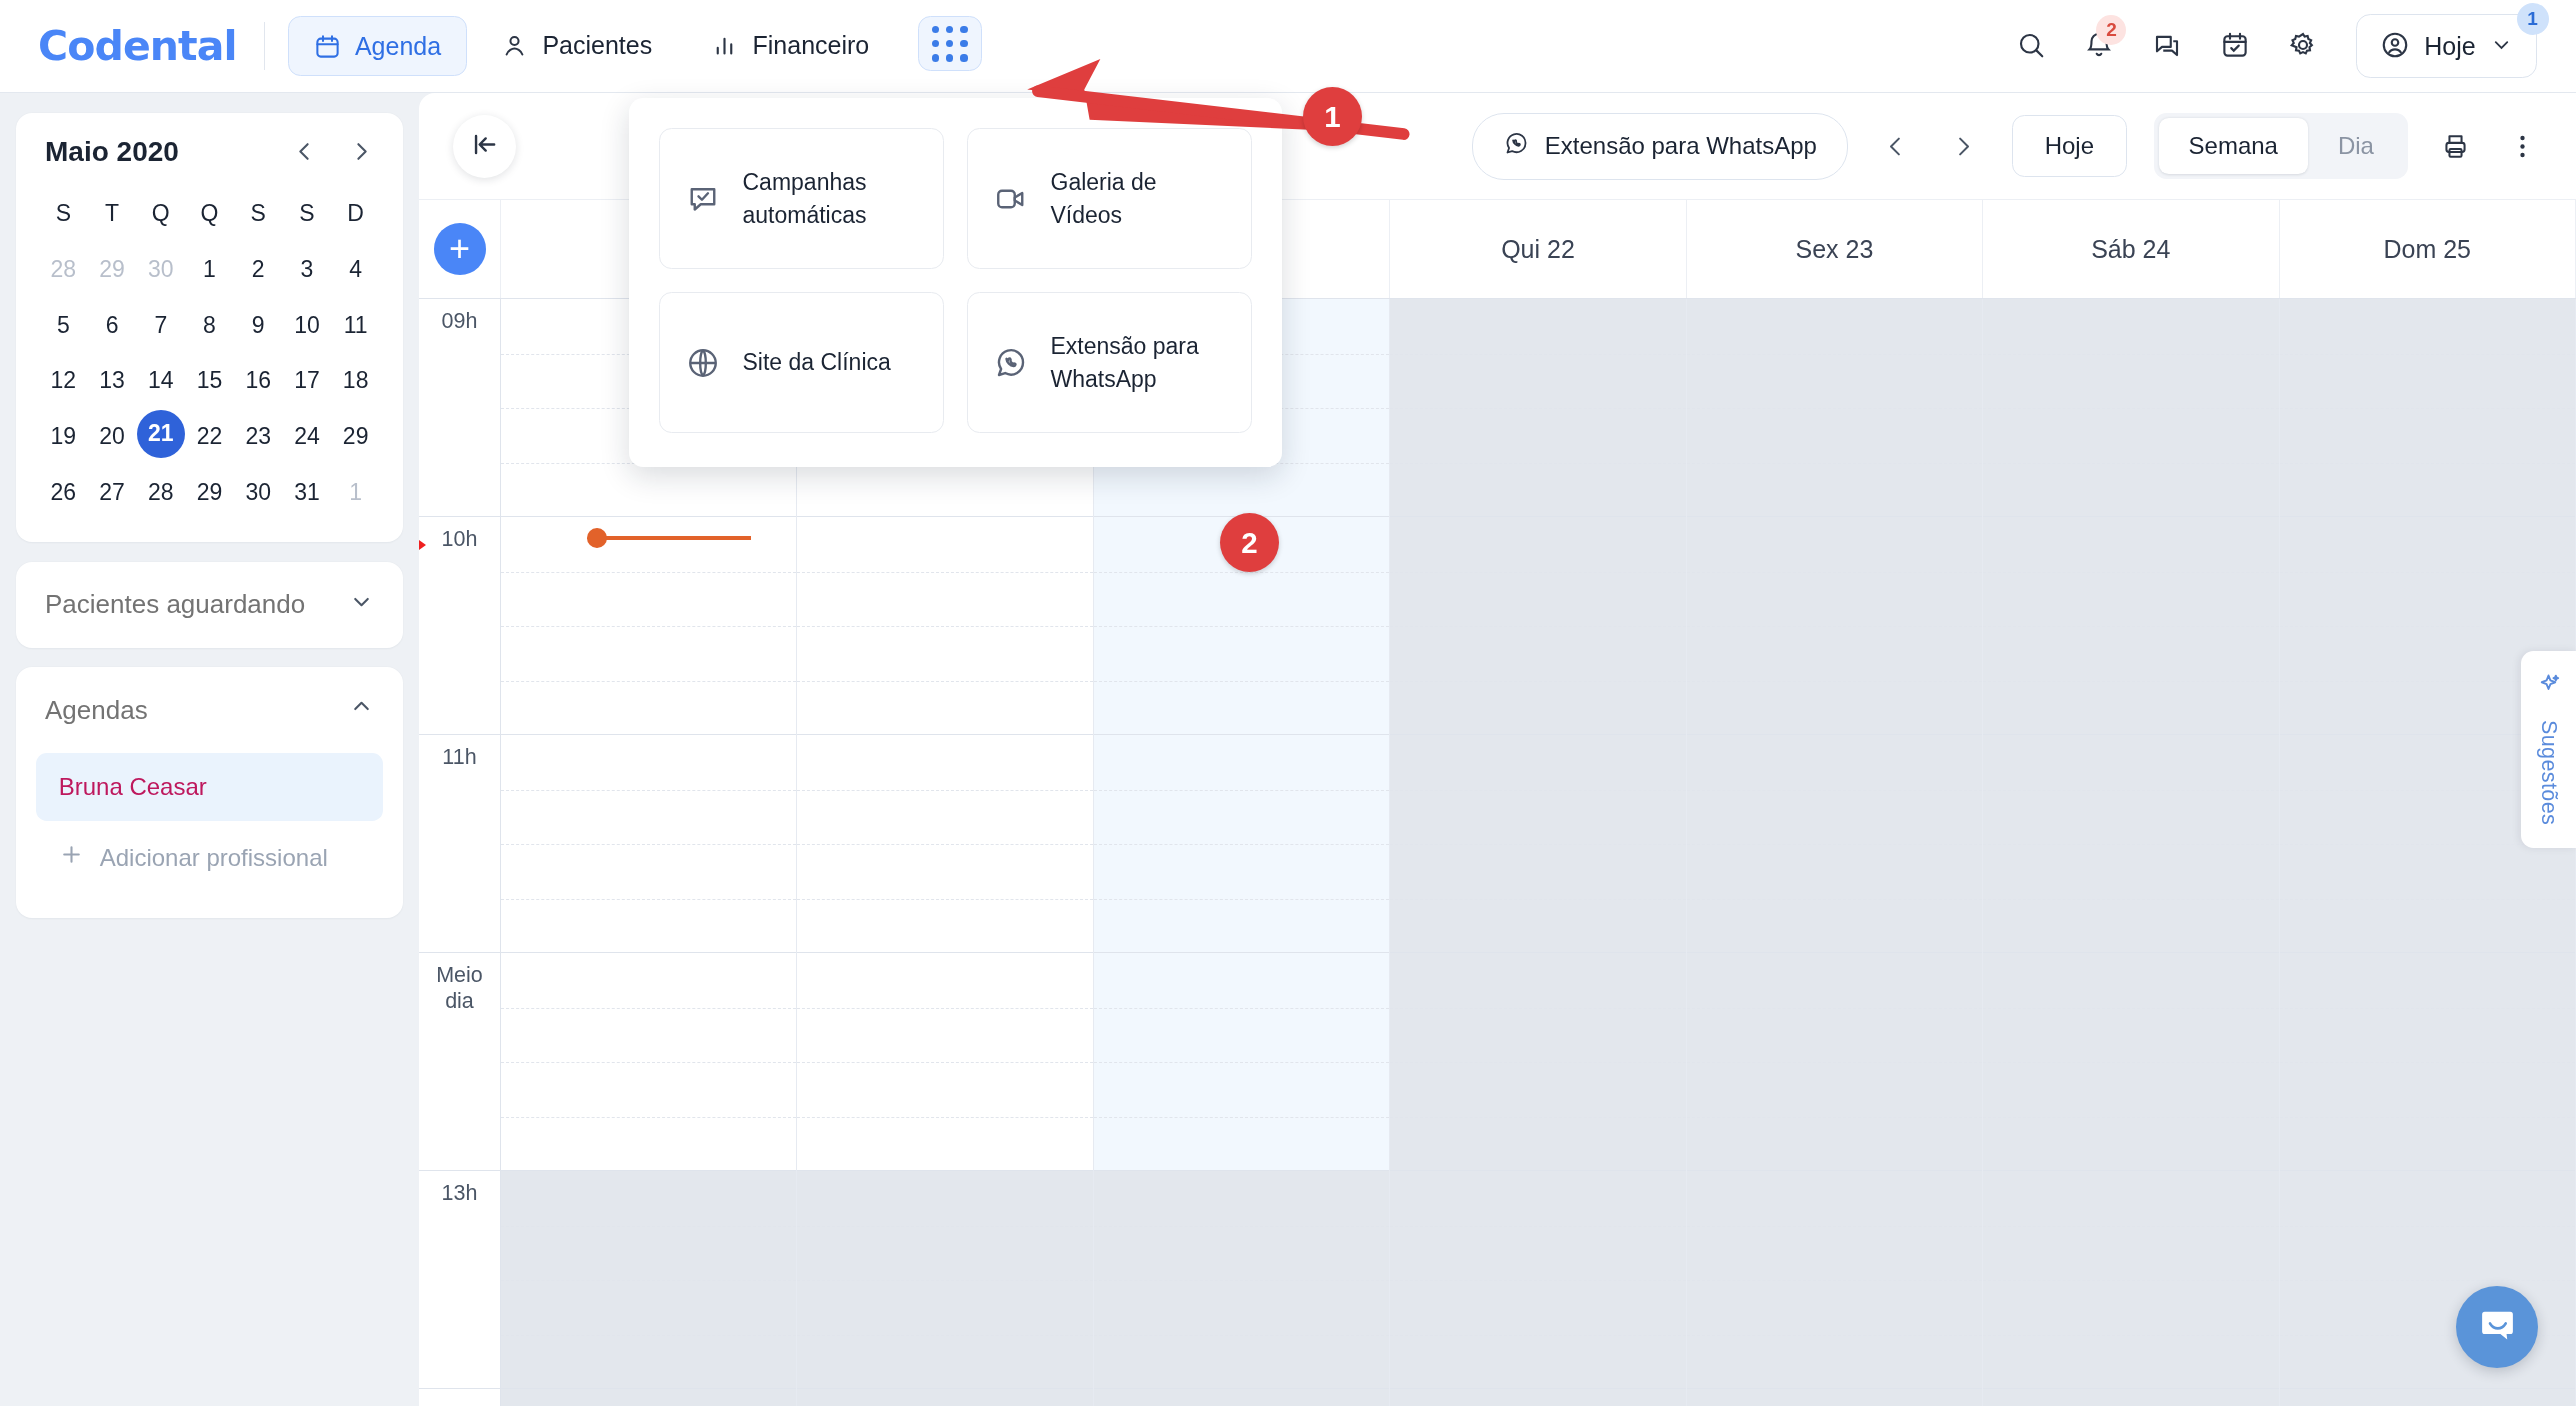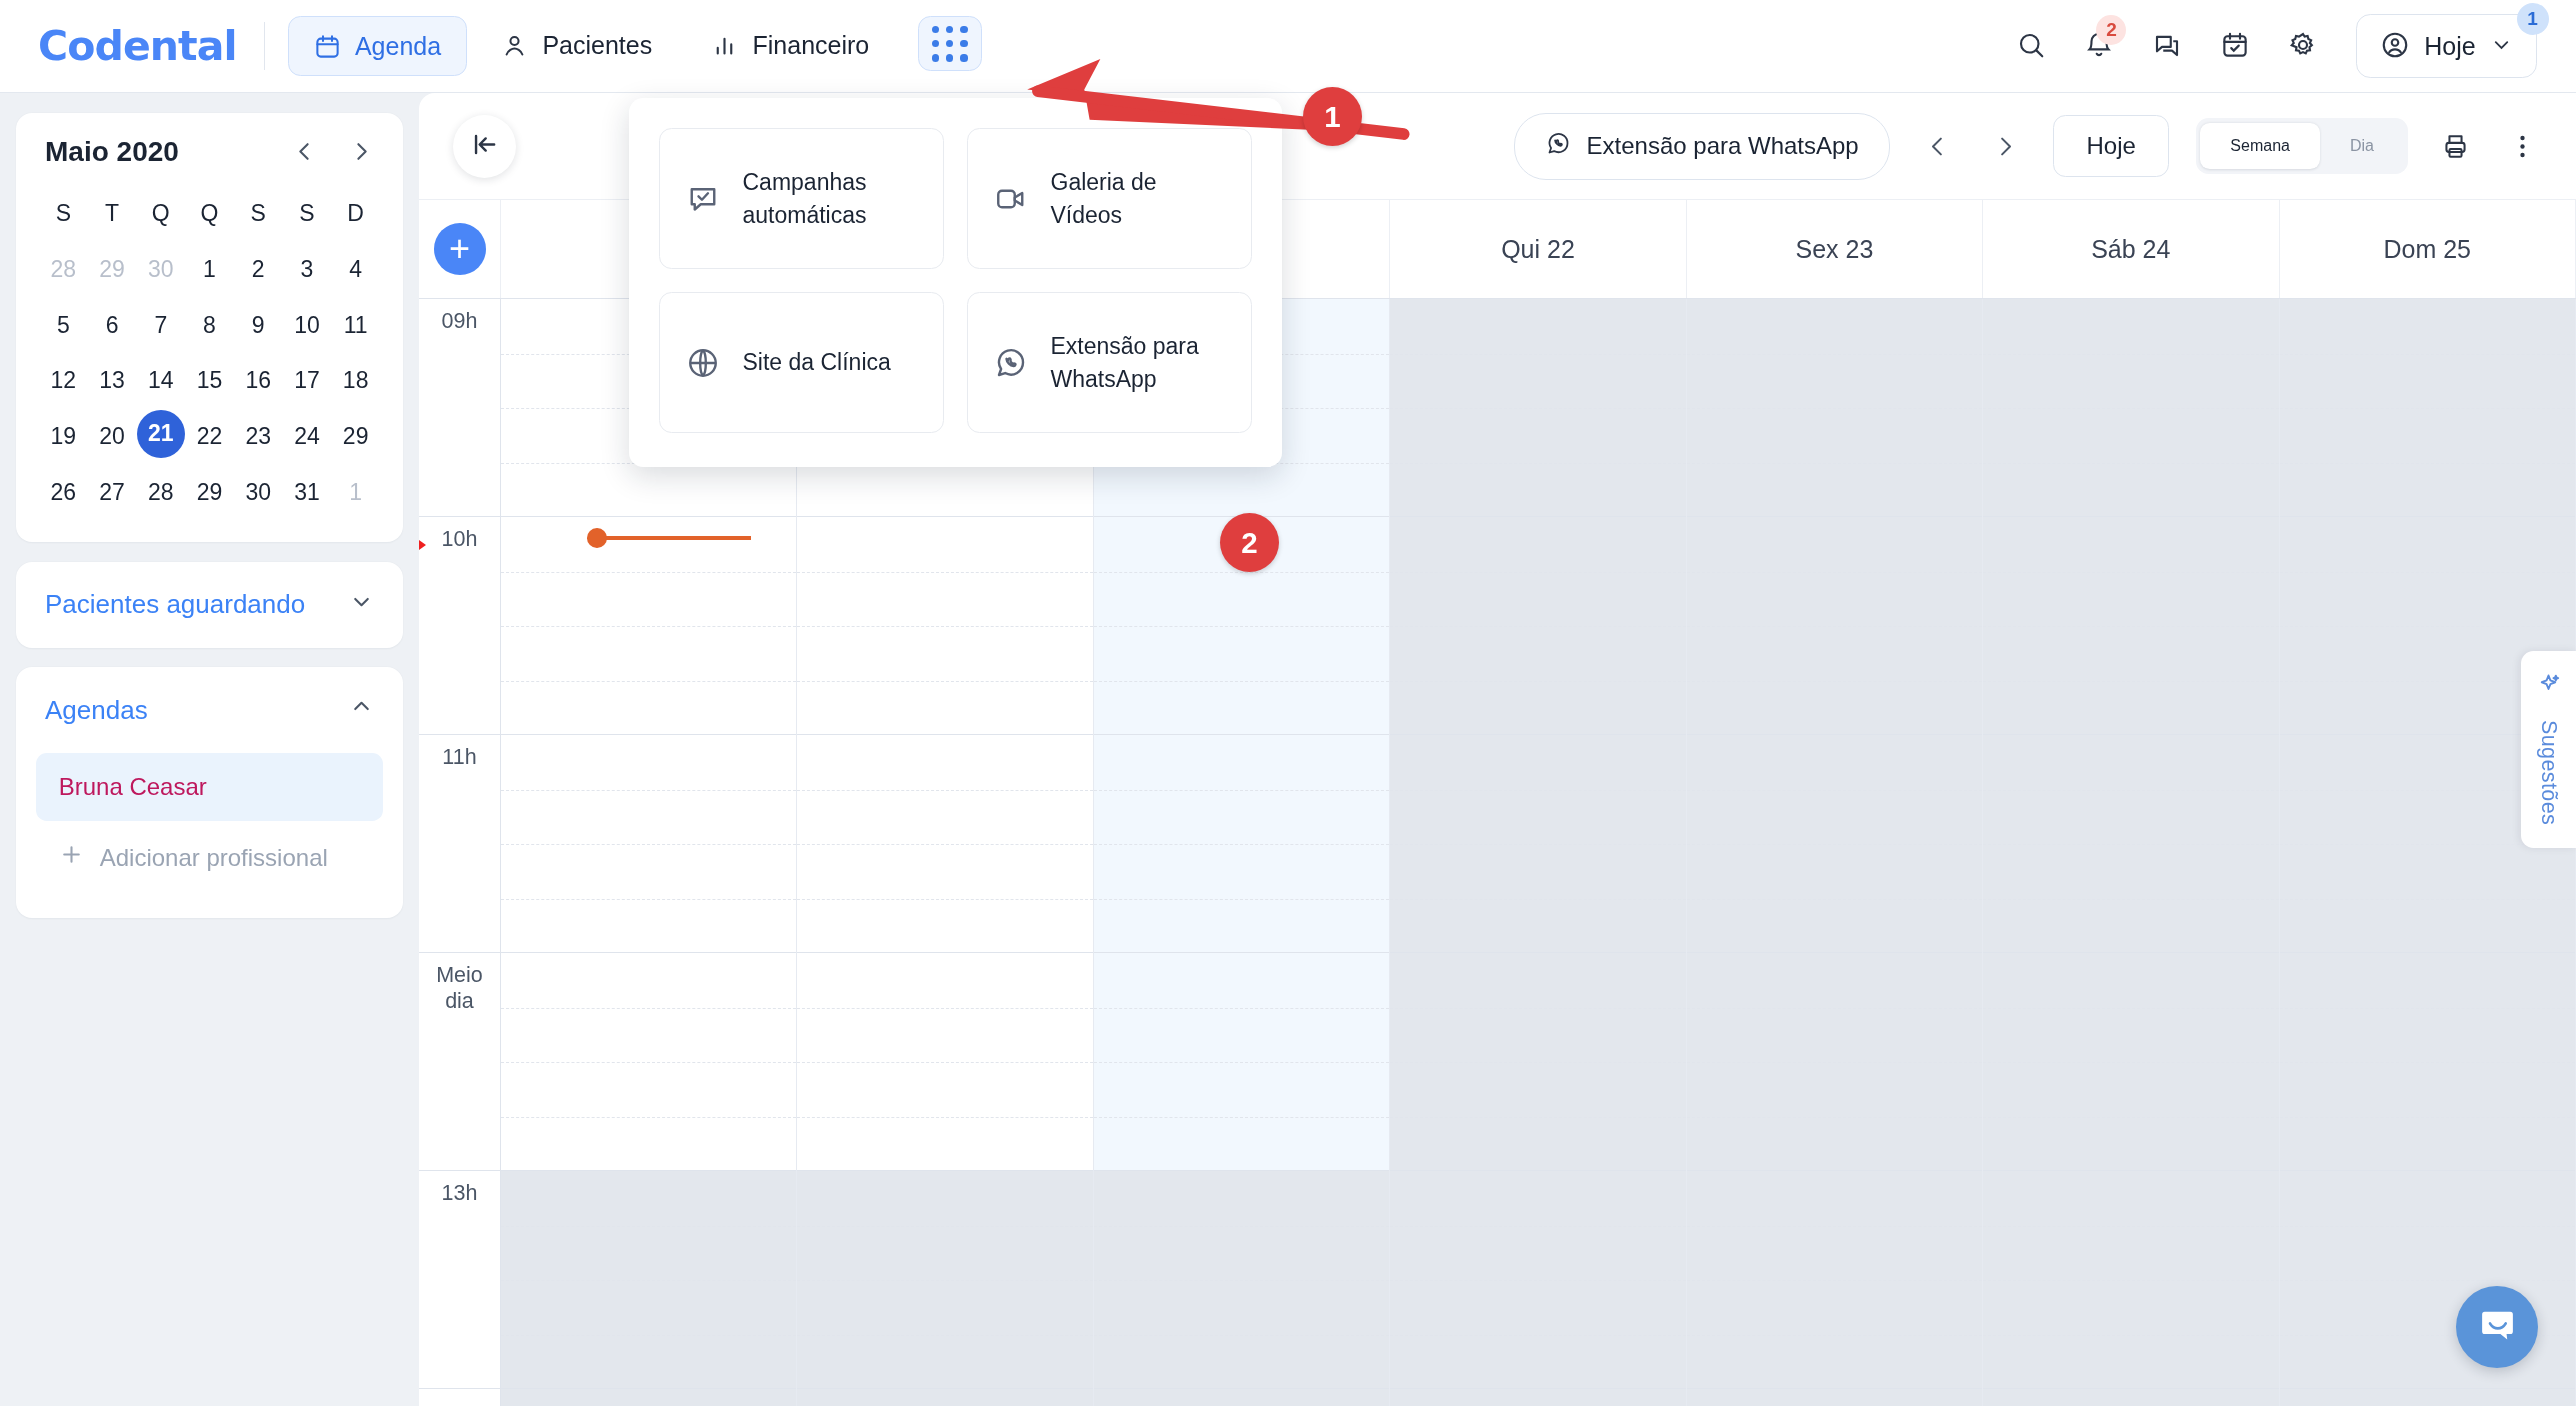--- a/index.html
+++ b/index.html
@@ -106,21 +106,21 @@
   }
   .cal-day.muted { color: #b8bfcb; }
   .cal-day.today {
     background: #2f62d9; color: #fff; font-weight: 600;
     width: 48px; height: 48px; margin: 0 auto;
     display: flex; align-items: center; justify-content: center;
     padding: 0;
   }
   .panel-head {
     display: flex; align-items: center; justify-content: space-between;
-    padding: 27px 29px; font-size: 26px; color: #3b82f6;
+    padding: 27px 29px; font-size: 26px; color: #737373;
     cursor: pointer;
   }
   .agenda-list { padding: 0 19.7px 23px 19.7px; }
   .agenda-item {
     padding: 19.7px 23px; border-radius: 10.7px;
     font-size: 24px; color: #be185d; cursor: pointer;
   }
   .agenda-item.sel { background: #eaf3fd; }
   .agenda-add {
     display: flex; align-items: center; gap: 16px;
@@ -153,21 +153,21 @@
     padding: 16px 30px; font-size: 24px; color: #1b2433;
     cursor: pointer; white-space: nowrap;
   }
   .arrow-btn { cursor: pointer; color: #4b5666; padding: 0 7.2px; display: flex; }
   .hoje-btn {
     border: 0.9px solid #dde4ee; border-radius: 12.5px;
     padding: 16px 32px; font-size: 24px; color: #1b2433; cursor: pointer;
   }
   .seg { display: flex; background: #f2f4f8; border-radius: 12.5px; padding: 4.5px; }
   .seg div {
-    padding: 14.3px 30px; font-size: 16px; border-radius: 9.8px;
+    padding: 14.3px 30px; font-size: 24px; border-radius: 9.8px;
     cursor: pointer; color: #8b94a3;
   }
   .seg div.on { background: #fff; color: #1b2433; box-shadow: 0 0.9px 2.7px rgba(20,30,50,.12); }
   .ico-plain { cursor: pointer; color: #2c3545; display: flex; padding: 0 5.4px; }
 
   
   .days-head {
     display: flex; height: 100px; border-bottom: 0.9px solid #dfe4ec;
     border-top: 0.9px solid #eceff4;
   }

